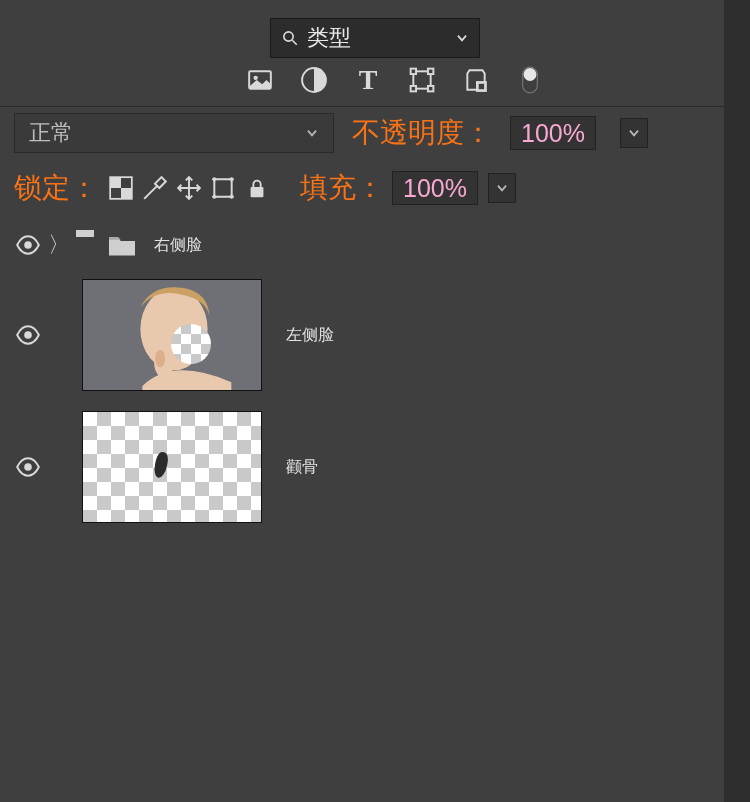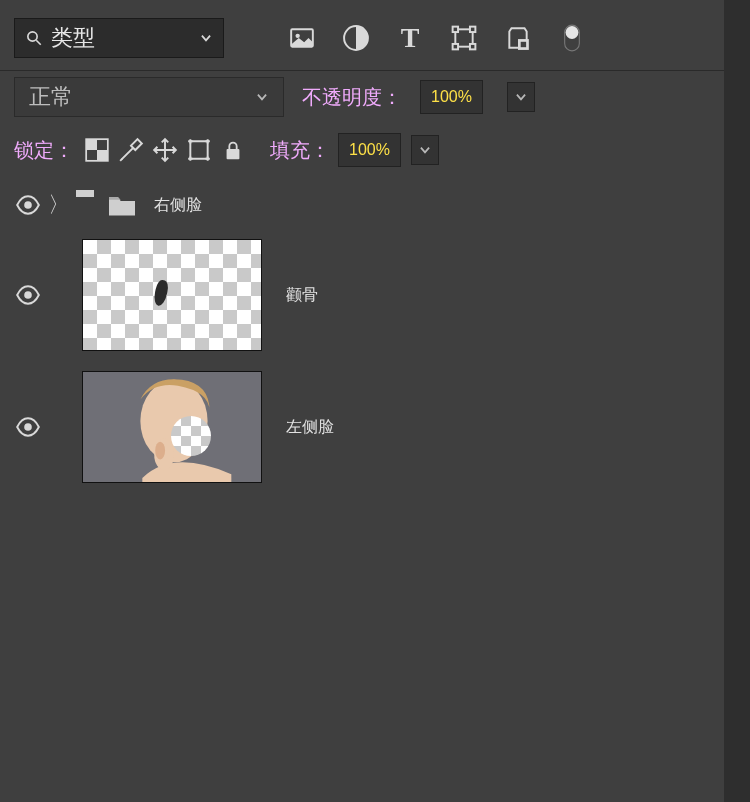--- a/index.html
+++ b/index.html
@@ -14,21 +14,22 @@
   }
   .panel {
     padding: 10px 0 0 0;
   }
   .row {
     display: flex;
     align-items: center;
   }
   .filter-row {
     padding: 8px 14px 12px 14px;
-    gap: 24px;
+    gap: 8px;
+    flex-direction: column;
   }
   .filter-dropdown {
     display: flex;
     align-items: center;
     background: #2c2c2c;
     border: 1px solid #1a1a1a;
     height: 40px;
     width: 210px;
     padding: 0 10px;
     justify-content: space-between;
@@ -59,32 +60,32 @@
     padding: 6px 14px 10px 14px;
     gap: 18px;
   }
   .blend-dropdown {
     display: flex;
     align-items: center;
     justify-content: space-between;
     background: #3a3a3a;
     border: 1px solid #2a2a2a;
     height: 40px;
-    width: 270px;
+    width: 320px;
     padding: 0 14px;
   }
   .blend-text { font-size: 22px; color: #bdbdbd; }
-  .label { font-size: 20px; color: #f0abfc; }
+  .label { font-size: 28px; color: #f97316; }
   .pct-input {
     display: flex; align-items: center;
     background: #333;
     border: 1px solid #222;
     height: 34px; padding: 0 10px;
-    font-size: 16px;
-    color: #fde047;
+    font-size: 25px;
+    color: #f9a8d4;
     gap: 4px;
   }
   .lock-row {
     padding: 6px 14px 10px 14px;
     gap: 4px;
   }
   .lock-row .label { margin-right: 4px; }
   .lock-ico {
     width: 30px; height: 30px;
     display: flex; align-items: center; justify-content: center;
@@ -309,21 +310,21 @@
           <path d="M4 4 H20 V20 H4 Z"></path>
           <path d="M4 2 V6 M20 2 V6 M4 18 V22 M20 18 V22 M2 4 H6 M18 4 H22 M2 20 H6 M18 20 H22"></path>
         </svg>
     </div>
     <div class="lock-ico">
       <svg viewBox="0 0 24 24" width="22" height="22" fill="#d9d9d9">
           <rect x="5" y="11" width="14" height="11" rx="1"></rect>
           <path d="M8 11 V8 a4 4 0 0 1 8 0 V11" fill="none" stroke="#d9d9d9" stroke-width="2"></path>
         </svg>
     </div>
-    <span class="label" style="margin-left:18px">填充：</span>
+    <span class="label" style="margin-left:24px">填充：</span>
     <div class="pct-input">
       <span>100%</span>
     </div>
     <div class="small-chev-box">
       <svg class="chev" viewBox="0 0 24 24" fill="none" stroke="#b8b8b8" stroke-width="3">
           <polyline points="5 8 12 16 19 8"></polyline>
         </svg>
     </div>
   </div>
 
@@ -338,33 +339,20 @@
       </div>
       <span class="disclosure">〉</span>
       <div style="width:18px;height:7px;background:#d0d0d0;margin:0 2px 24px 2px"></div>
       <div class="thumb small-folder">
         <svg viewBox="0 0 24 20" width="36" height="26" fill="#cfcfcf">
             <path d="M2 4 H9 L11 7 H22 V18 H2 Z"></path>
             <path d="M2 4 H9 L11 6 H2 Z" fill="#aaa"></path>
           </svg>
       </div>
       <span class="layer-name">右侧脸</span>
-    </div>
-
-    <div class="layer-row" style="padding-top:10px;padding-bottom:10px">
-      <div class="eye">
-        <svg viewBox="0 0 24 24" width="26" height="26" fill="none" stroke="#d9d9d9" stroke-width="1.8">
-            <path d="M2 12 C5 6 9 4 12 4 C15 4 19 6 22 12 C19 18 15 20 12 20 C9 20 5 18 2 12 Z"></path>
-            <circle cx="12" cy="12" r="3.5" fill="#d9d9d9" stroke="none"></circle>
-          </svg>
-      </div>
-      <div class="thumb checker">
-        <div class="smudge"></div>
-      </div>
-      <span class="layer-name">颧骨</span>
     </div>
 
     <div class="layer-row" style="padding-top:10px;padding-bottom:10px">
       <div class="eye">
         <svg viewBox="0 0 24 24" width="26" height="26" fill="none" stroke="#d9d9d9" stroke-width="1.8">
             <path d="M2 12 C5 6 9 4 12 4 C15 4 19 6 22 12 C19 18 15 20 12 20 C9 20 5 18 2 12 Z"></path>
             <circle cx="12" cy="12" r="3.5" fill="#d9d9d9" stroke="none"></circle>
           </svg>
       </div>
       <div class="thumb portrait">
@@ -374,18 +362,31 @@
           <path d="M58 28 Q70 4 100 8 Q128 12 128 40 Q128 20 96 14 Q72 10 58 28" fill="#caa064"></path>
           <path d="M60 108 Q90 78 150 104 L150 112 L60 112 Z" fill="#e9c9ad"></path>
           <ellipse cx="82" cy="84" rx="10" ry="16" fill="#e9c9ad"></ellipse>
           <ellipse cx="78" cy="80" rx="5" ry="9" fill="#dcae8c"></ellipse>
         </svg>
         <div class="ckhole"></div>
       </div>
       <span class="layer-name">左侧脸</span>
     </div>
 
+    <div class="layer-row" style="padding-top:10px;padding-bottom:10px">
+      <div class="eye">
+        <svg viewBox="0 0 24 24" width="26" height="26" fill="none" stroke="#d9d9d9" stroke-width="1.8">
+            <path d="M2 12 C5 6 9 4 12 4 C15 4 19 6 22 12 C19 18 15 20 12 20 C9 20 5 18 2 12 Z"></path>
+            <circle cx="12" cy="12" r="3.5" fill="#d9d9d9" stroke="none"></circle>
+          </svg>
+      </div>
+      <div class="thumb checker">
+        <div class="smudge"></div>
+      </div>
+      <span class="layer-name">颧骨</span>
+    </div>
+
 
 
   </div>
 </div>
 
 <div class="right-scroll"></div>
 
 </body></html>

